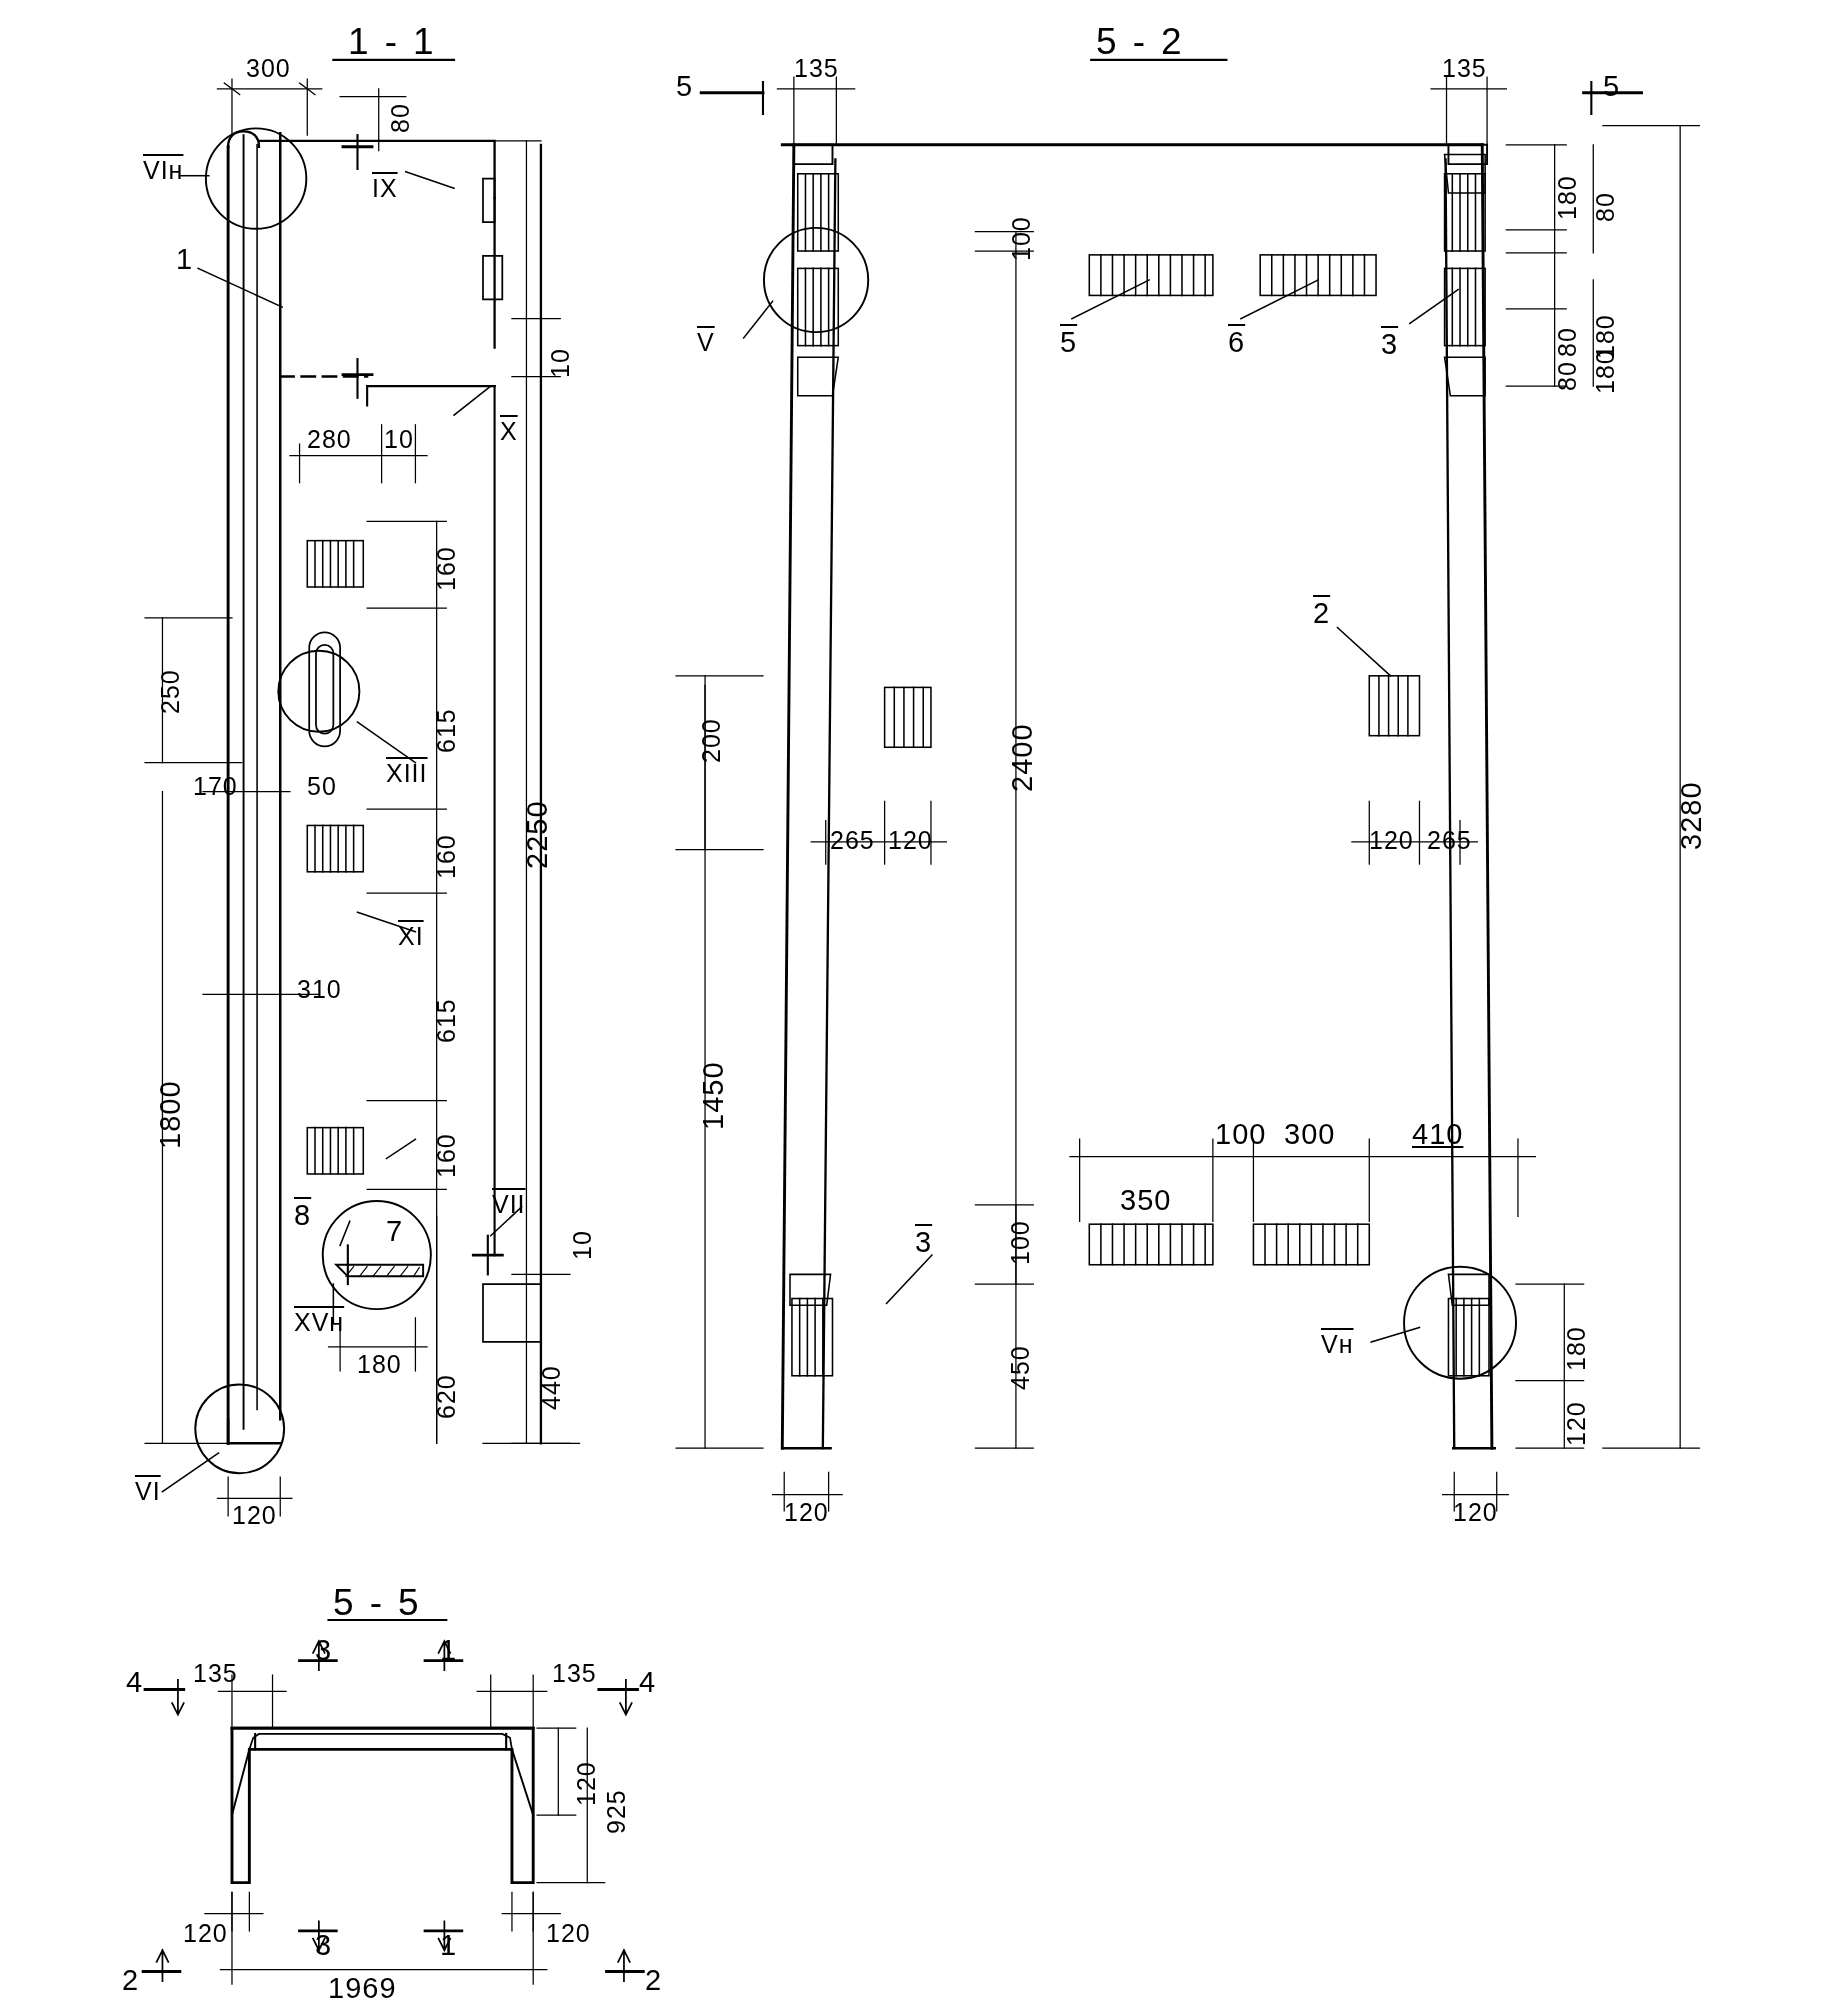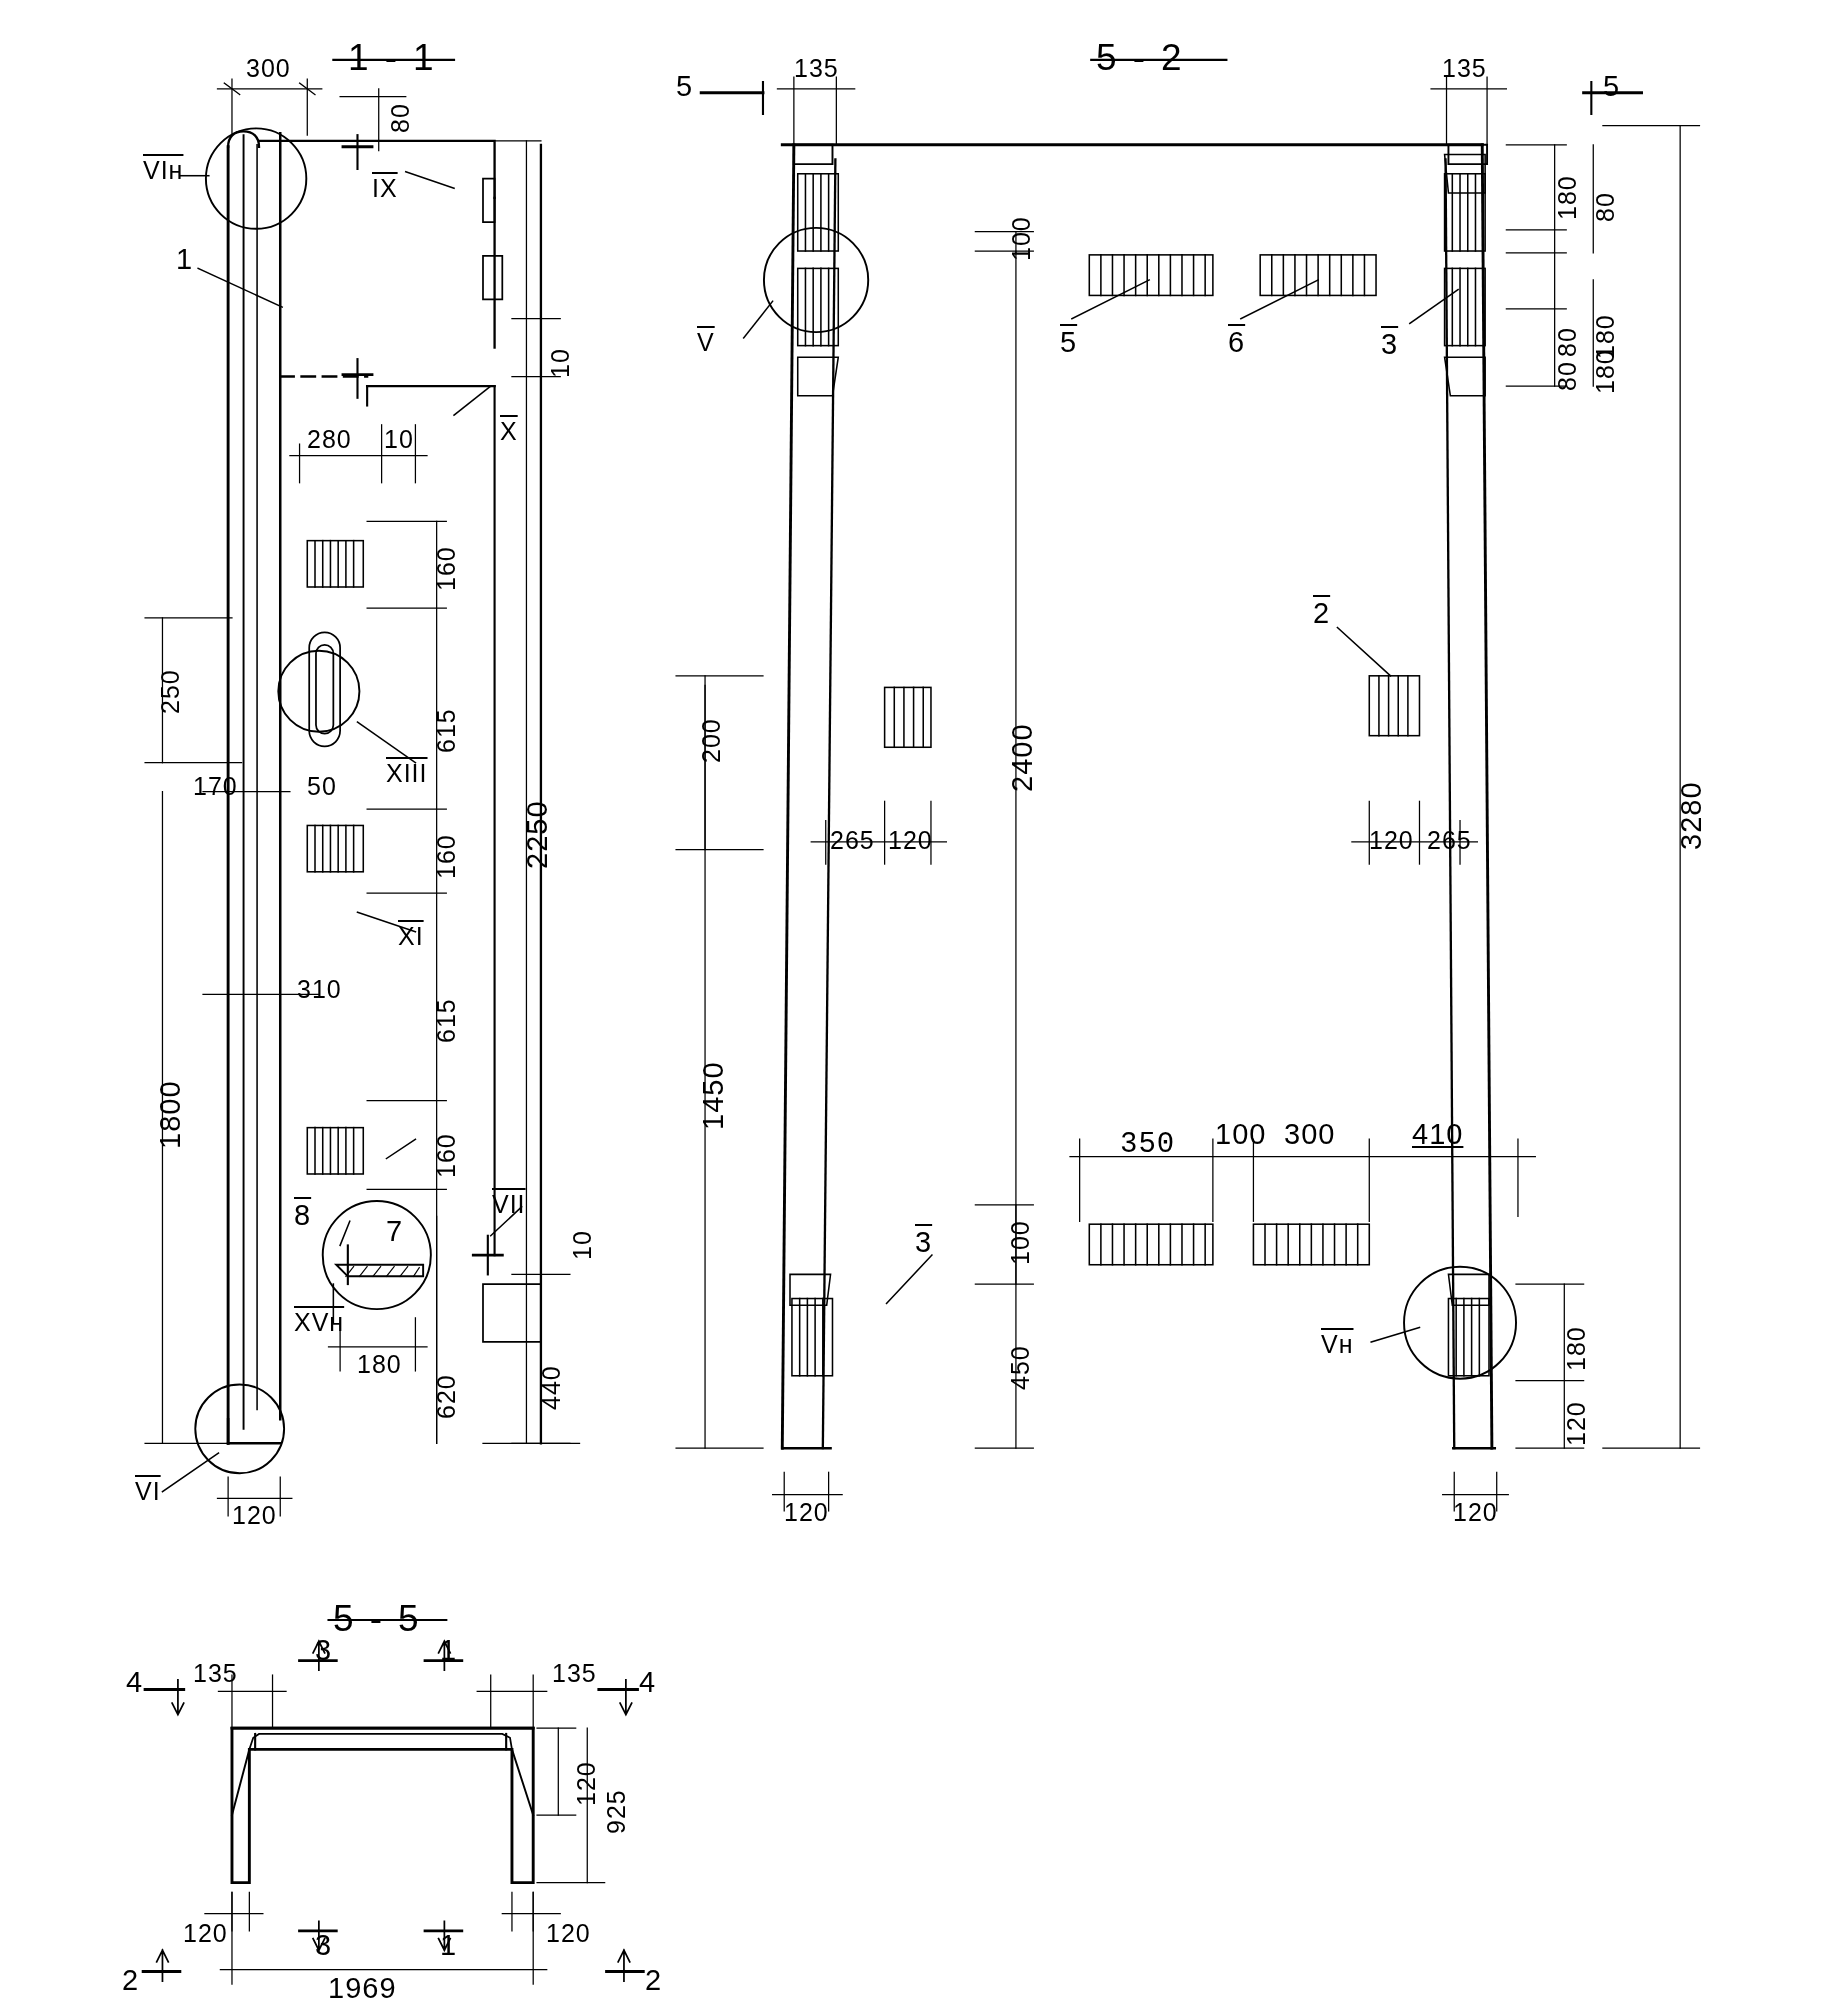--- a/index.html
+++ b/index.html
@@ -1,21 +1,21 @@
 <!DOCTYPE html>
 <html><head>
 <meta charset="utf-8">
 <style>
   html,body{margin:0;padding:0;background:#ffffff;}
   body{width:1832px;height:2012px;position:relative;font-family:"Liberation Sans",sans-serif;color:#000;overflow:hidden;}
   .canvas{position:absolute;left:0;top:0;width:1832px;height:2012px;}
   svg{position:absolute;left:0;top:0;width:1832px;height:2012px;}
   .t{position:absolute;font-size:25px;letter-spacing:1px;white-space:nowrap;font-family:"Liberation Sans",sans-serif;}
   .tb{font-size:29px;}
-  .ttl{font-size:37px;letter-spacing:2.9px;margin-top:16px;}
+  .ttl{font-size:37px;letter-spacing:2.9px;}
   .rot{transform-origin:0 0;transform:rotate(-90deg);}
   .u{text-decoration:overline;}
 </style>
 </head>
 <body>
 
 <div class="canvas">
 
 <svg viewBox="0 0 1897 2084">
   <g fill="none" stroke="#000" stroke-width="2.2" stroke-linecap="square">
@@ -479,21 +479,21 @@
 <div class="t rot" style="left:1591px;top:394px;">180</div>
 <div class="t tb rot" style="left:1675px;top:850px;">3280</div>
 <div class="t rot" style="left:1007px;top:261px;">100</div>
 <div class="t tb rot" style="left:1006px;top:792px;">2400</div>
 <div class="t rot" style="left:697px;top:763px;">200</div>
 <div class="t tb rot" style="left:697px;top:1130px;">1450</div>
 <div class="t" style="left:830px;top:826px;">265</div>
 <div class="t" style="left:888px;top:826px;">120</div>
 <div class="t" style="left:1369px;top:826px;">120</div>
 <div class="t" style="left:1427px;top:826px;">265</div>
-<div class="t tb" style="left:1120px;top:1128px;font-family:Liberation Mono, monospace;">350</div>
+<div class="t tb" style="left:1120px;top:1184px;">350</div>
 <div class="t tb" style="left:1215px;top:1118px;">100</div>
 <div class="t tb" style="left:1284px;top:1118px;">300</div>
 <div class="t tb" style="left:1412px;top:1118px;text-decoration:underline;">410</div>
 <div class="t rot" style="left:1006px;top:1265px;">100</div>
 <div class="t rot" style="left:1006px;top:1390px;">450</div>
 <div class="t rot" style="left:1562px;top:1371px;">180</div>
 <div class="t rot" style="left:1562px;top:1446px;">120</div>
 <div class="t" style="left:784px;top:1498px;">120</div>
 <div class="t" style="left:1453px;top:1498px;">120</div>
 

